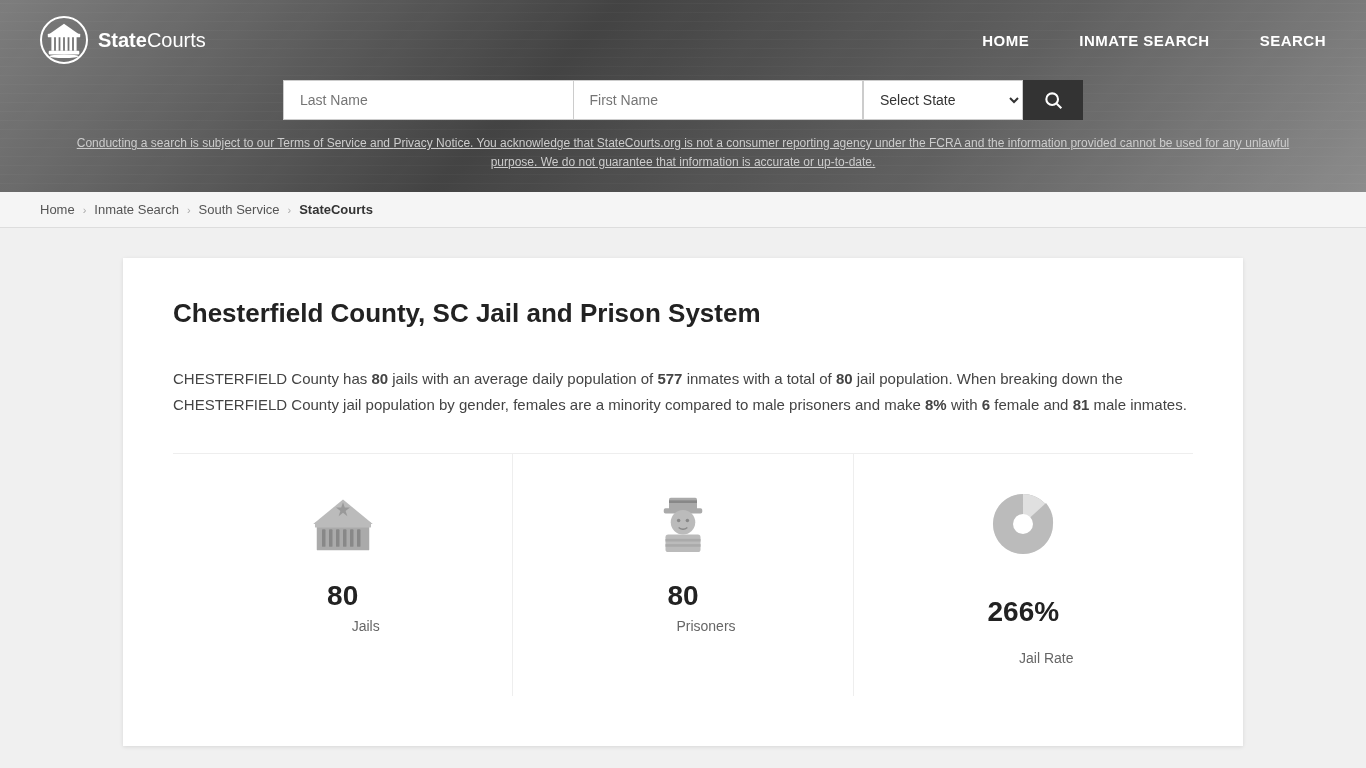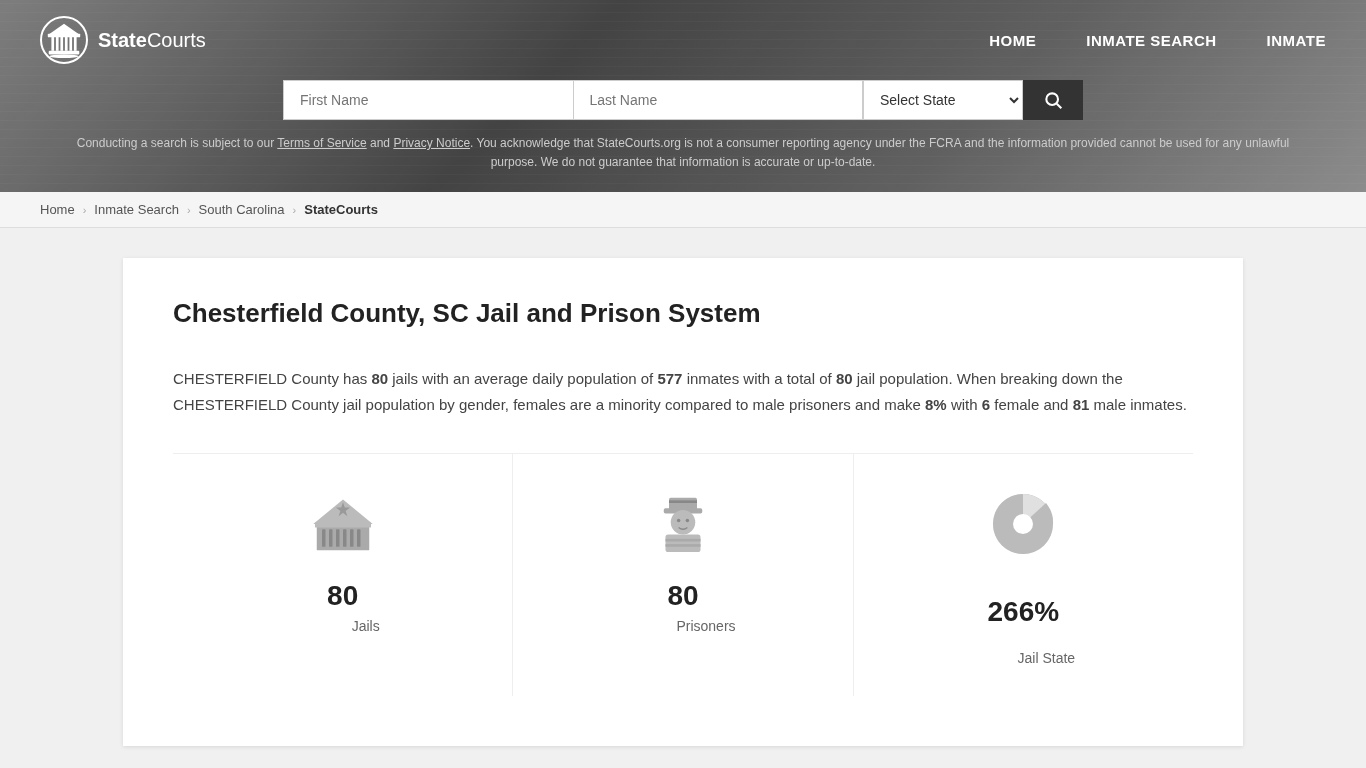--- a/index.html
+++ b/index.html
@@ -127,20 +127,21 @@
 
     .disclaimer {
       position: relative;
       z-index: 2;
       text-align: center;
       color: #ccc;
       font-size: 12px;
       margin-top: 14px;
       padding: 0 60px;
       line-height: 1.6;
+      text-decoration: underline;
     }
     .disclaimer a {
       color: #ccc;
       text-decoration: underline;
     }
 
     
     .breadcrumb {
       background: #f5f5f5;
       border-bottom: 1px solid #ddd;
@@ -253,28 +254,28 @@
           <circle cx="20" cy="9" r="3" fill="rgba(255,255,255,0.3)" stroke="white" stroke-width="1"></circle>
         </svg>
       </div>
       <span class="logo-text">
         <span style="font-weight:bold;">State</span><span>Courts</span>
       </span>
     </div>
     <div class="nav-links">
       <a class="nav-link" href="#">HOME</a>
       <a class="nav-link" href="#">INMATE SEARCH</a>
-      <a class="nav-link" href="#">INMATE</a>
+      <a class="nav-link" href="#">SEARCH</a>
     </div>
   </nav>
 
 
   <div class="search-bar">
+    <input type="text" placeholder="Last Name" style="">
     <input type="text" placeholder="First Name" style="">
-    <input type="text" placeholder="Last Name" style="">
     <select>
       <option>Select State</option>
       <option>South Carolina</option>
     </select>
     <button class="search-btn">
       <svg width="20" height="20" viewBox="0 0 24 24" fill="none" stroke="white" stroke-width="2.5">
         <circle cx="11" cy="11" r="7"></circle>
         <line x1="16.5" y1="16.5" x2="22" y2="22"></line>
       </svg>
     </button>
@@ -283,21 +284,21 @@
   <p class="disclaimer">
     Conducting a search is subject to our <a href="#">Terms of Service</a> and <a href="#">Privacy Notice</a>. You acknowledge that StateCourts.org is not a consumer reporting agency under the FCRA and the information provided cannot be used for any unlawful purpose. We do not guarantee that information is accurate or up-to-date.
   </p>
 </div>
 
 <div class="breadcrumb">
   <a href="#">Home</a>
   <span class="separator">›</span>
   <a href="#">Inmate Search</a>
   <span class="separator">›</span>
-  <a href="#">South Carolina</a>
+  <a href="#">South Service</a>
   <span class="separator">›</span>
   <span class="current">StateCourts</span>
 </div>
 
 <div class="main-content">
   <div class="content-card">
 
     <h2 class="content-title">Chesterfield County, SC Jail and Prison System</h2>
 
     <p class="content-desc">
@@ -366,18 +367,18 @@
             <path d="M35,35 L35,5 A30,30 0 1,1 34.9,5 Z" fill="#aaa" opacity="0.5"></path>
 
             <path d="M35,35 L65,35 A30,30 0 0,0 35,5 Z" fill="#e0e0e0"></path>
 
             <path d="M35,35 L58,14 A30,30 0 0,1 65,35 Z" fill="#bbb"></path>
 
             <circle cx="35" cy="35" r="10" fill="white"></circle>
           </svg>
         </div>
         <span class="stat-number">266%</span>
-        <span class="stat-label">Jail State</span>
+        <span class="stat-label">Jail Rate</span>
       </div>
 
     </div>
   </div>
 </div>
 
 </body></html>

